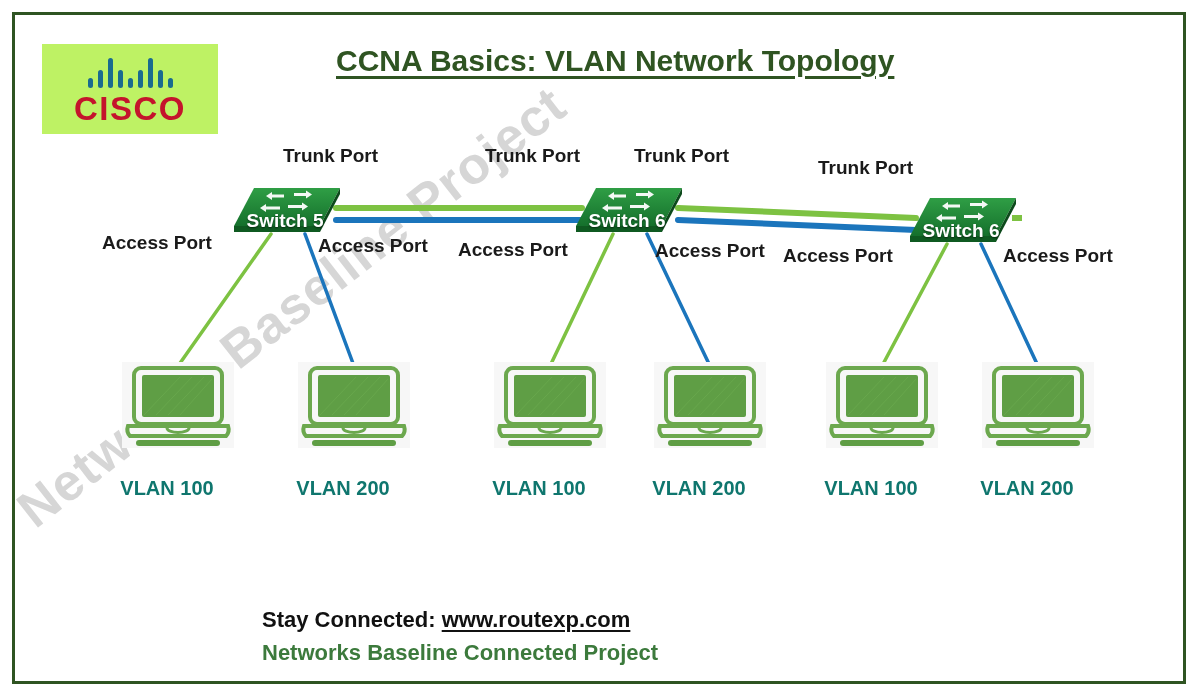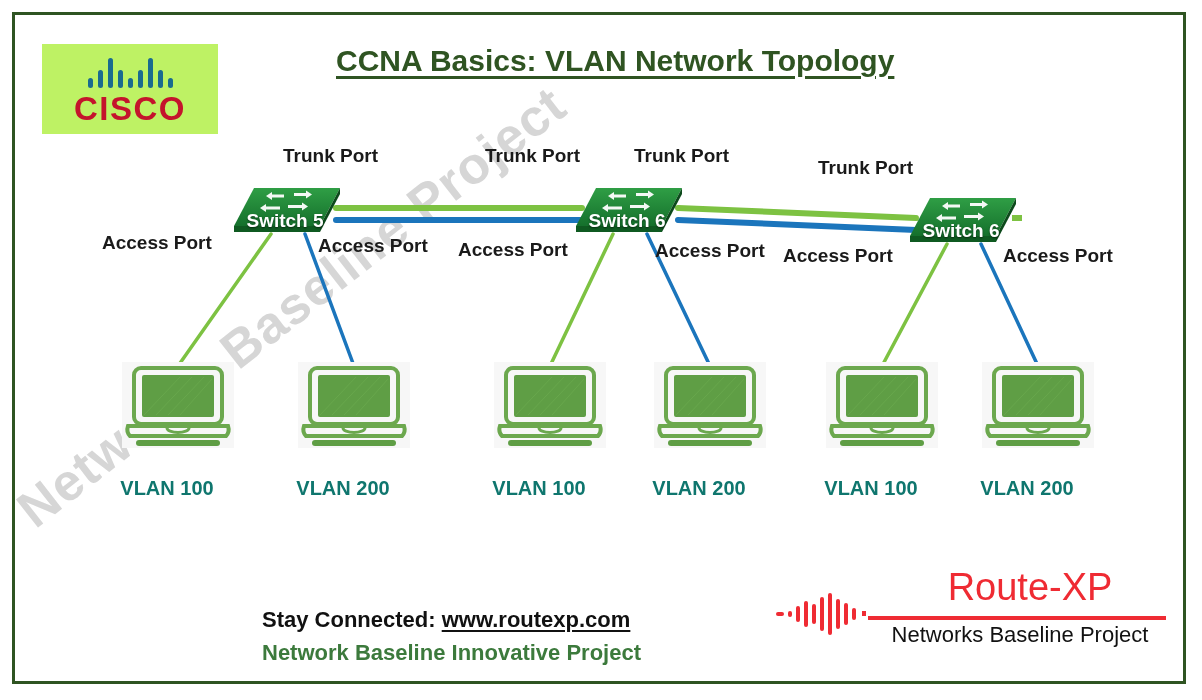--- a/index.html
+++ b/index.html
@@ -268,35 +268,17 @@
       <div class="port-label" style="left: 458px; top: 239px;">Access Port</div>
       <div class="port-label" style="left: 655px; top: 240px;">Access Port</div>
       <div class="port-label" style="left: 783px; top: 245px;">Access Port</div>
       <div class="port-label" style="left: 1003px; top: 245px;">Access Port</div>
     </div>
 
   <div id="footer-left">
     <div id="stay-line">
       <span>Stay Connected: </span><span id="stay-url">www.routexp.com</span>
     </div>
-    <div id="tagline">Network Baseline Innovative Project</div>
+    <div id="tagline">Networks Baseline Connected Project</div>
   </div>
 
-  <div id="routexp">
-    <svg id="rx-wave" viewBox="0 0 90 48">
-        <rect x="0" y="22" width="8" height="4" rx="2" fill="#ef2b33"></rect>
-        <rect x="12" y="21" width="4" height="6" rx="2" fill="#ef2b33"></rect>
-        <rect x="20" y="16" width="4" height="16" rx="2" fill="#ef2b33"></rect>
-        <rect x="28" y="11" width="4" height="26" rx="2" fill="#ef2b33"></rect>
-        <rect x="36" y="14" width="4" height="20" rx="2" fill="#ef2b33"></rect>
-        <rect x="44" y="7" width="4" height="34" rx="2" fill="#ef2b33"></rect>
-        <rect x="52" y="3" width="4" height="42" rx="2" fill="#ef2b33"></rect>
-        <rect x="60" y="9" width="4" height="30" rx="2" fill="#ef2b33"></rect>
-        <rect x="68" y="13" width="4" height="22" rx="2" fill="#ef2b33"></rect>
-        <rect x="76" y="18" width="4" height="12" rx="2" fill="#ef2b33"></rect>
-        <rect x="86" y="21" width="6" height="5" fill="#ef2b33"></rect>
-      </svg>
-    <div id="rx-name">Route-XP</div>
-    <div id="rx-rule"></div>
-    <div id="rx-sub">Networks Baseline Project</div>
-  </div>
 
 </div>
 
 </body></html>

